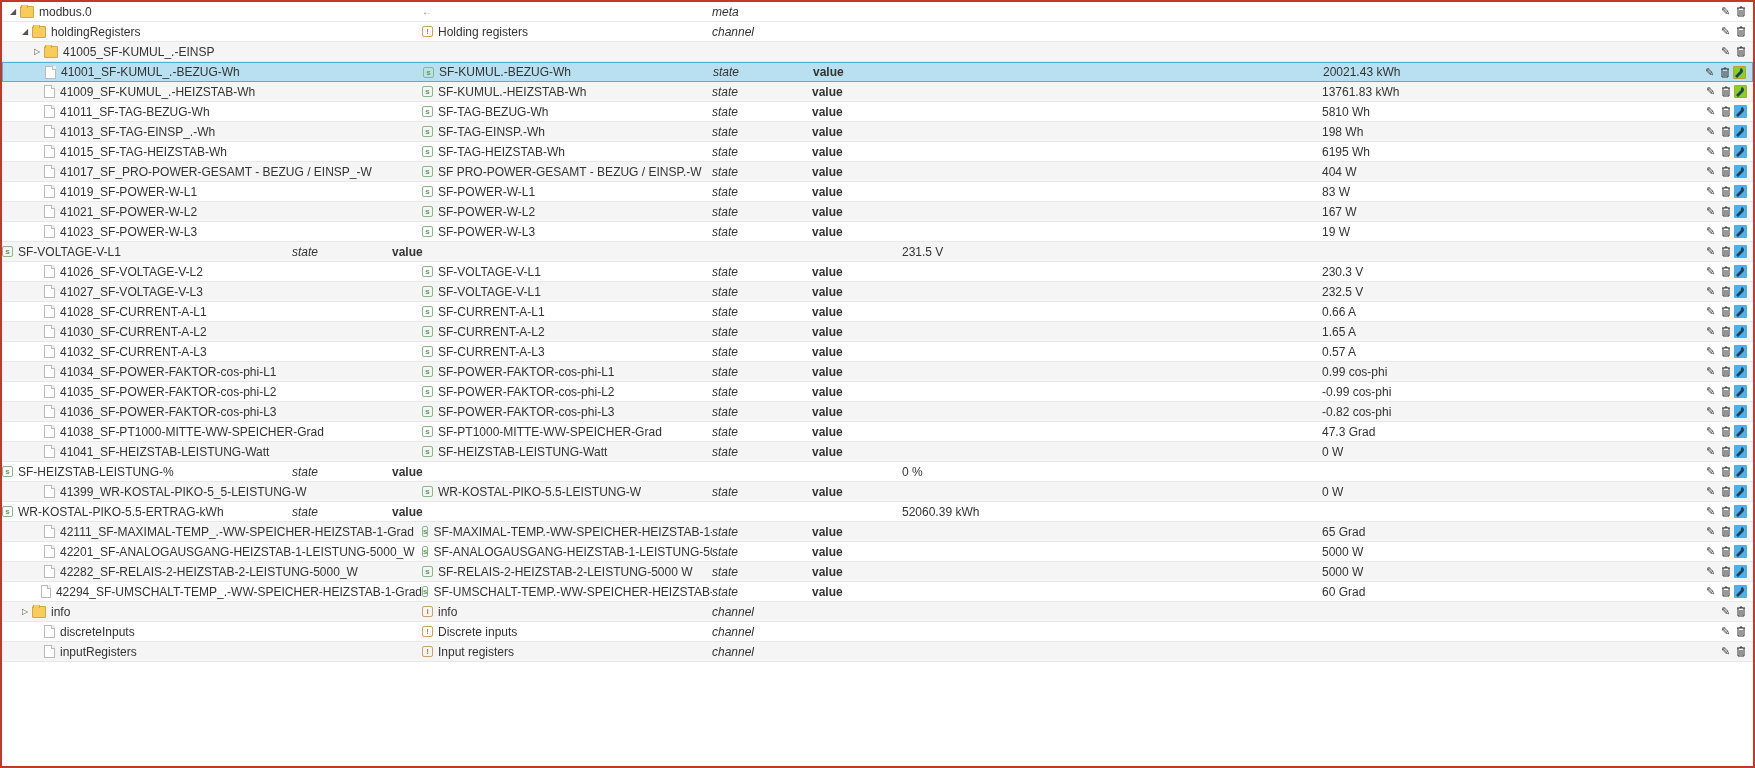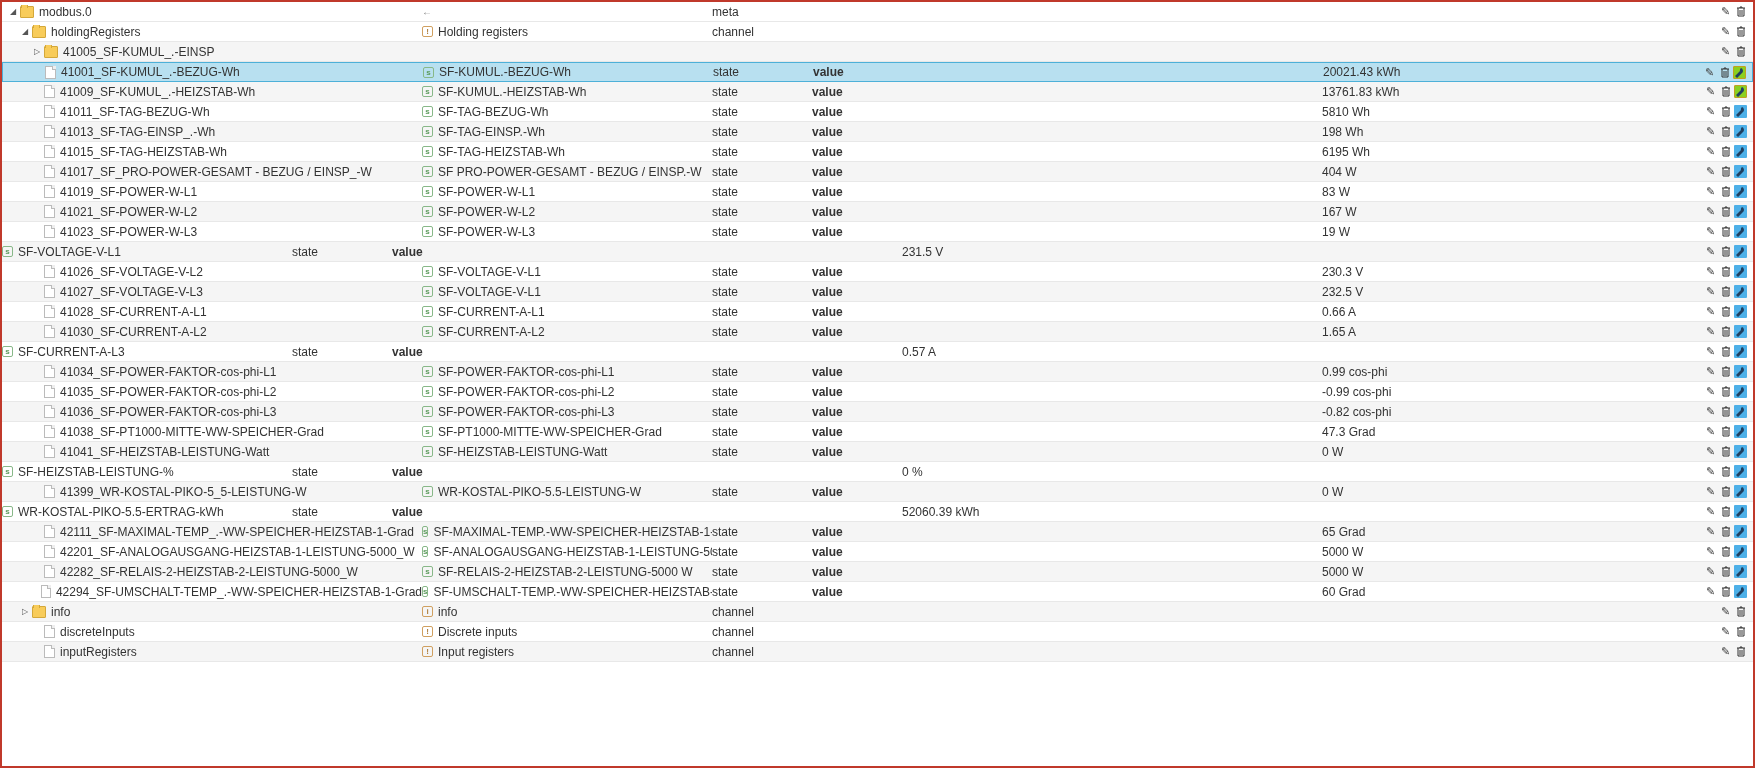--- a/index.html
+++ b/index.html
@@ -17,21 +17,21 @@
       display: flex;
       align-items: center;
       height: 20px;
       border-bottom: 1px solid #e8e8e8;
       background: #fff;
     }
     .row.alt { background: #f5f5f5; }
     .row.selected { background: #b8e0f0; border: 1px solid #4db0d8; }
     .col-name { width: 420px; display: flex; align-items: center; overflow: hidden; white-space: nowrap; position: relative; }
     .col-desc { width: 290px; display: flex; align-items: center; overflow: hidden; white-space: nowrap; }
-    .col-type { width: 100px; }
+    .col-type { width: 100px; font-style: italic; }
     .col-role { width: 510px; font-weight: bold; }
     .col-value { width: 175px; }
     .col-actions { flex: 1; display: flex; justify-content: flex-end; align-items: center; gap: 2px; padding-right: 6px; }
     .indent { display: inline-block; }
     .expand {
       display: inline-flex; width: 10px; height: 10px; align-items: center; justify-content: center;
       color: #555; font-size: 8px; margin-right: 2px;
     }
     .icon-folder { width: 14px; height: 12px; background: #f8cc5a; border: 1px solid #d4a83a; border-radius: 1px; margin-right: 5px; display:inline-block; position:relative;}
     .icon-folder::before { content:''; position:absolute; top:-3px; left:0; width:5px; height:3px; background:#f8cc5a; border:1px solid #d4a83a; border-bottom:none; border-radius:1px 1px 0 0;}
@@ -491,20 +491,25 @@
           </svg>
         </span>
         <span class="ctrl-icon wrench">
           <svg width="11" height="11" viewBox="0 0 11 11">
             <path d="M7 1a3 3 0 0 1 1 5L3 11l-2-2 5-5a3 3 0 0 1 1-3z" fill="#204060"></path>
           </svg>
         </span>
       </div>
     </div>
     <div class="row">
+      <div class="col-name">
+        <span class="indent" style="width:42px"></span>
+        <span class="icon-file"></span>
+        <span>41032_SF-CURRENT-A-L3</span>
+      </div>
       <div class="col-desc">
         <span class="icon-state">s</span>
         <span>SF-CURRENT-A-L3</span>
       </div>
       <div class="col-type">state</div>
       <div class="col-role">value</div>
       <div class="col-value">0.57 A</div>
       <div class="col-actions">
         <span class="ctrl-icon pencil">✎</span>
         <span class="ctrl-icon trash">

